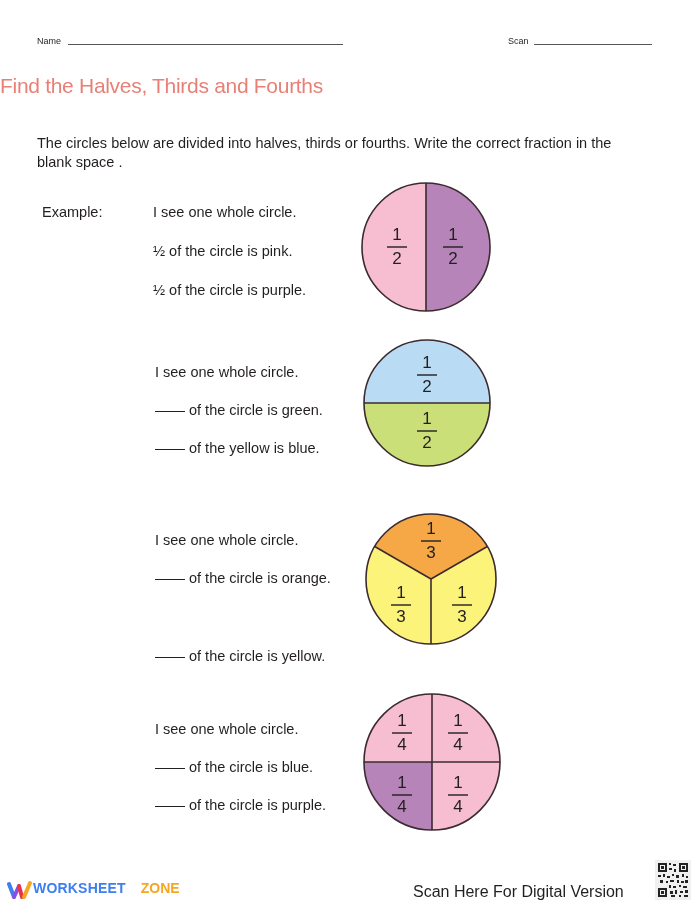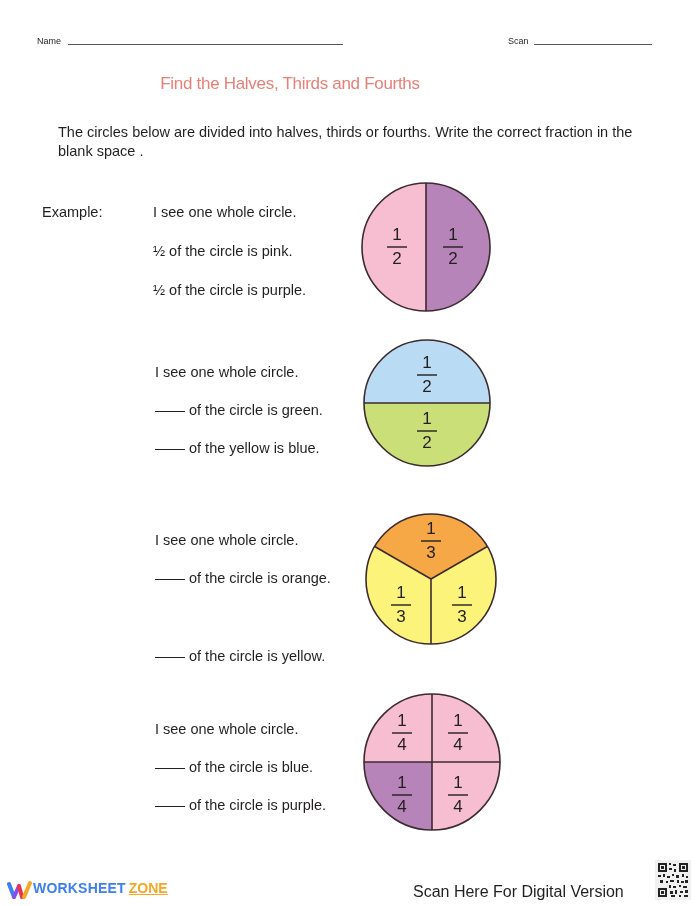--- a/index.html
+++ b/index.html
@@ -1,31 +1,31 @@
 <!DOCTYPE html>
 <html><head>
 <meta charset="utf-8">
 <style>
   html, body { margin: 0; padding: 0; background: #ffffff; }
   body { width: 700px; height: 906px; position: relative; overflow: hidden;
          font-family: "Liberation Sans", "DejaVu Sans", sans-serif; color: #231f20; }
   .abs { position: absolute; }
   .small-label { font-size: 9px; color: #231f20; }
   .line { position: absolute; height: 0; border-top: 1px solid #555; }
-  .title { position: absolute; left: 0; width: 580px; text-align: center; top: 74px;
-           font-size: 17px; color: #e88077; letter-spacing: -0.3px; }
-  .instructions { position: absolute; left: 37px; top: 123px; width: 600px;
-                  font-size: 14.5px; line-height: 19px; margin-left: 21px; }
+  .title { position: absolute; left: 0; width: 580px; top: 74px;
+           font-size: 21px; color: #e88077; letter-spacing: -0.3px; }
+  .instructions { position: absolute; left: 37px; top: 134px; width: 600px;
+                  font-size: 14.5px; line-height: 19px; }
   .txt { position: absolute; font-size: 14.5px; white-space: nowrap; }
   .blank { display: inline-block; width: 30px; border-bottom: 1px solid #231f20;
            margin-right: 4px; transform: translateY(-3px); }
   svg text { font-family: "Liberation Sans", "DejaVu Sans", sans-serif; }
   .footer-logo { position: absolute; left: 7px; top: 880px; display: flex; align-items: flex-start; }
   .brand-w { font-weight: bold; font-size: 14px; color: #3d7ef0; letter-spacing: 0.2px; }
-  .brand-z { font-weight: bold; font-size: 14px; color: #f5a623; margin-left: 3px; text-decoration: underline; }
+  .brand-z { font-weight: bold; font-size: 14px; color: #f5a623; margin-left: 15px; }
   .scan { position: absolute; left: 413px; top: 883px; font-size: 16px; color: #231f20; }
   .qr { position: absolute; left: 655px; top: 860px; }
 </style>
 </head>
 <body>
 
 <span class="abs small-label" style="left:37px; top:36px;">Name</span>
 <div class="line" style="left:68px; top:44px; width:275px;"></div>
 <span class="abs small-label" style="left:508px; top:36px;">Scan</span>
 <div class="line" style="left:534px; top:44px; width:118px;"></div>

